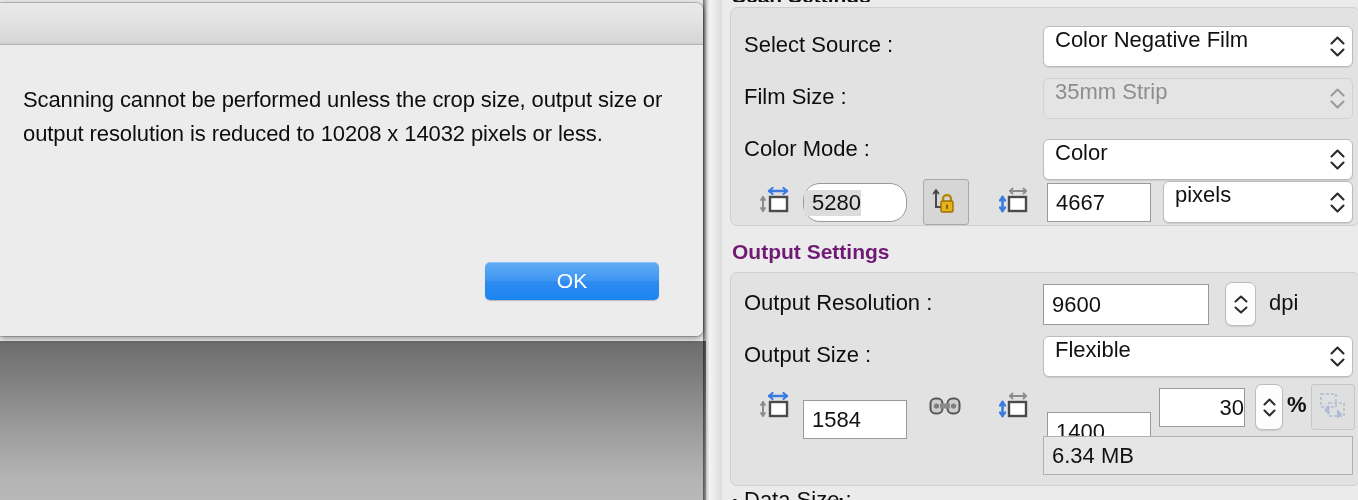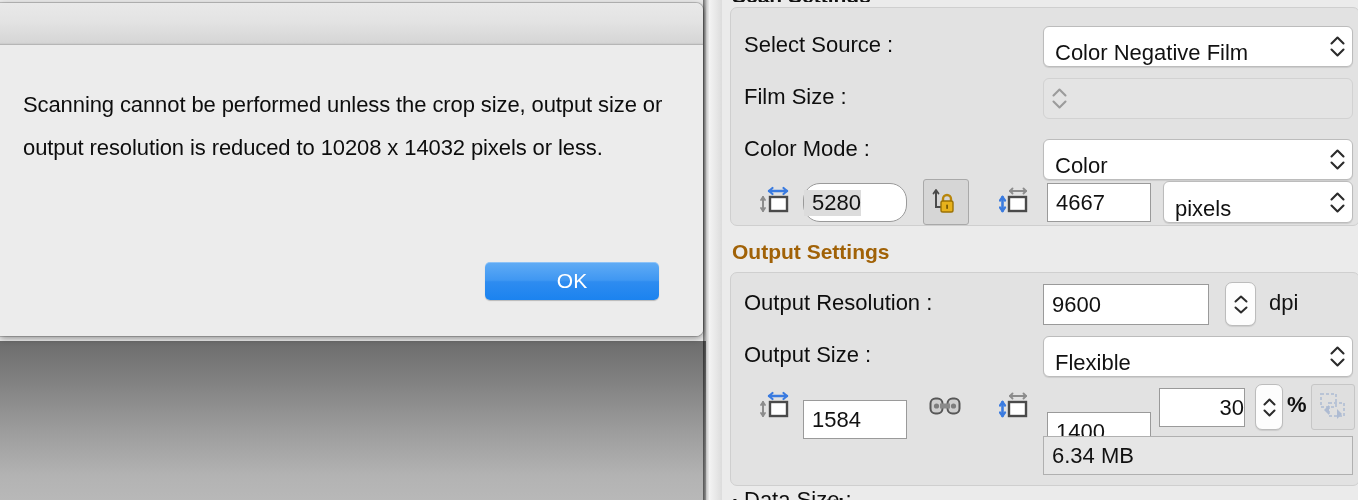--- a/index.html
+++ b/index.html
@@ -37,21 +37,21 @@
     background: linear-gradient(to bottom, #e9e9e9 0%, #e3e3e3 45%, #d6d6d6 96%, #c9c9c9 100%);
     border-bottom: 1px solid #b6b6b6;
     border-top-right-radius: 7px;
   }
   #dialog-body {
     position: absolute; left: 0; top: 42px; width: 703px; height: 291px;
     background: #ececec;
   }
   #dialog-message {
     position: absolute; left: 23px; top: 38px; width: 640px;
-    font-size: 22px; line-height: 43px; color: #0d0d0d;
+    font-size: 22px; line-height: 34px; color: #0d0d0d;
     letter-spacing: -0.1px;
   }
   #ok-button {
     position: absolute; left: 485px; top: 217px; width: 174px; height: 38px;
     border: none; border-radius: 5px;
     background: linear-gradient(to bottom, #61acf5 0%, #3f97f2 48%, #2e8cf0 52%, #1b83ef 100%);
     color: #ffffff; font-size: 21px;
     font-family: "Liberation Sans", sans-serif;
     box-shadow: 0 1px 1px rgba(0,0,0,0.22), inset 0 1px 0 rgba(255,255,255,0.28);
     cursor: default;
@@ -66,41 +66,41 @@
     background: linear-gradient(to right, #f4f4f4 0%, #e6e6e6 60%, #dcdcdc 100%);
   }
 
   
   #right-pane {
     position: absolute; left: 722px; top: 0; width: 636px; height: 500px;
     background: #ebebeb;
   }
   .section-title {
     position: absolute; left: 10px;
-    font-size: 21px; font-weight: bold; color: #a16207;
+    font-size: 21px; font-weight: bold; color: #701a75;
   }
   .groupbox {
     position: absolute; left: 8px; width: 628px;
     background: #e2e2e2;
     border: 1px solid #cfcfcf;
     border-radius: 7px;
   }
   .row-label {
     position: absolute;
     font-size: 22px; color: #0e0e0e; white-space: nowrap;
   }
 
   
   .popup {
     position: absolute;
     background: #ffffff;
     border: 1px solid #bcbcbc;
     border-radius: 6px;
     box-shadow: 0 1px 1px rgba(0,0,0,0.10);
-    display: flex; align-items: flex-end;
+    display: flex; align-items: flex-start;
   }
   .popup.disabled { background: #e4e4e4; border-color: #d2d2d2; box-shadow: none; }
   .popup .pv {
     flex: 1; padding-left: 11px; font-size: 22px; color: #111; white-space: nowrap;
   }
   .popup.disabled .pv { color: #8d8d8d; }
   .chev {
     width: 30px; height: 100%;
     display: flex; flex-direction: column; align-items: center; justify-content: center;
     gap: 3px;
@@ -184,20 +184,21 @@
               <path d="M1.5 7.5 L7.5 1.5 L13.5 7.5" fill="none" stroke="#2b2b2b" stroke-width="2.1" stroke-linecap="round" stroke-linejoin="round"></path>
             </svg>
           <svg width="15" height="9" viewBox="0 0 15 9">
               <path d="M1.5 1.5 L7.5 7.5 L13.5 1.5" fill="none" stroke="#2b2b2b" stroke-width="2.1" stroke-linecap="round" stroke-linejoin="round"></path>
             </svg>
         </span>
       </div>
 
       <div class="row-label" style="left:13px; top:76px;">Film Size :</div>
       <div class="popup disabled" style="left:312px; top:70px; width:308px; height:39px;">
+        <span class="pv">35mm Strip</span>
         <span class="chev">
           <svg width="15" height="9" viewBox="0 0 15 9">
               <path d="M1.5 7.5 L7.5 1.5 L13.5 7.5" fill="none" stroke="#9b9b9b" stroke-width="2.1" stroke-linecap="round" stroke-linejoin="round"></path>
             </svg>
           <svg width="15" height="9" viewBox="0 0 15 9">
               <path d="M1.5 1.5 L7.5 7.5 L13.5 1.5" fill="none" stroke="#9b9b9b" stroke-width="2.1" stroke-linecap="round" stroke-linejoin="round"></path>
             </svg>
         </span>
       </div>
 

